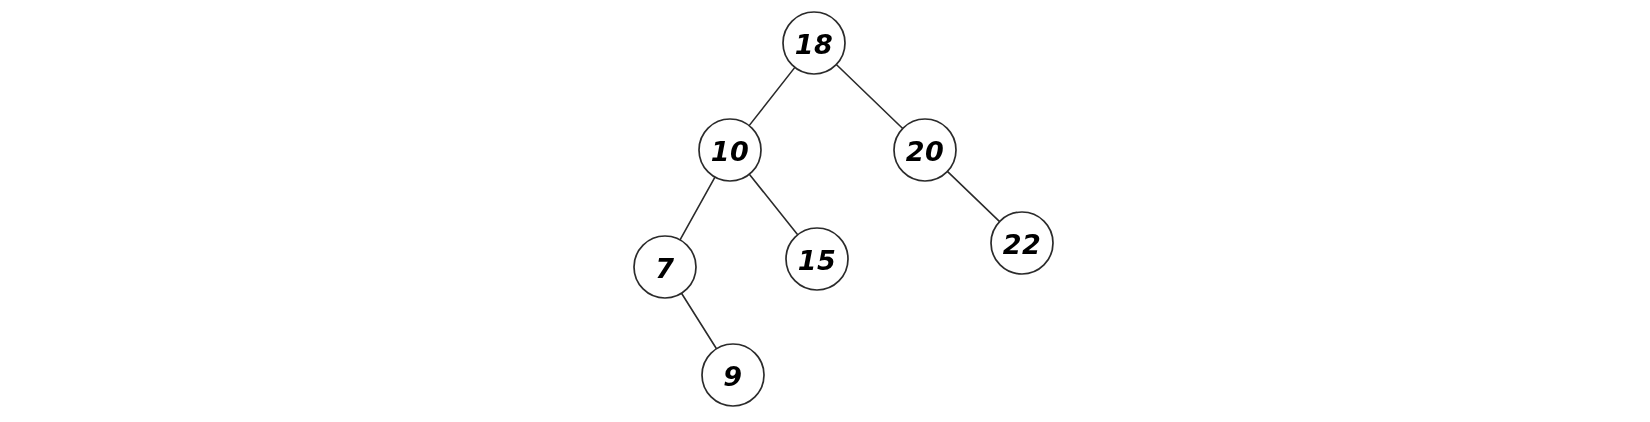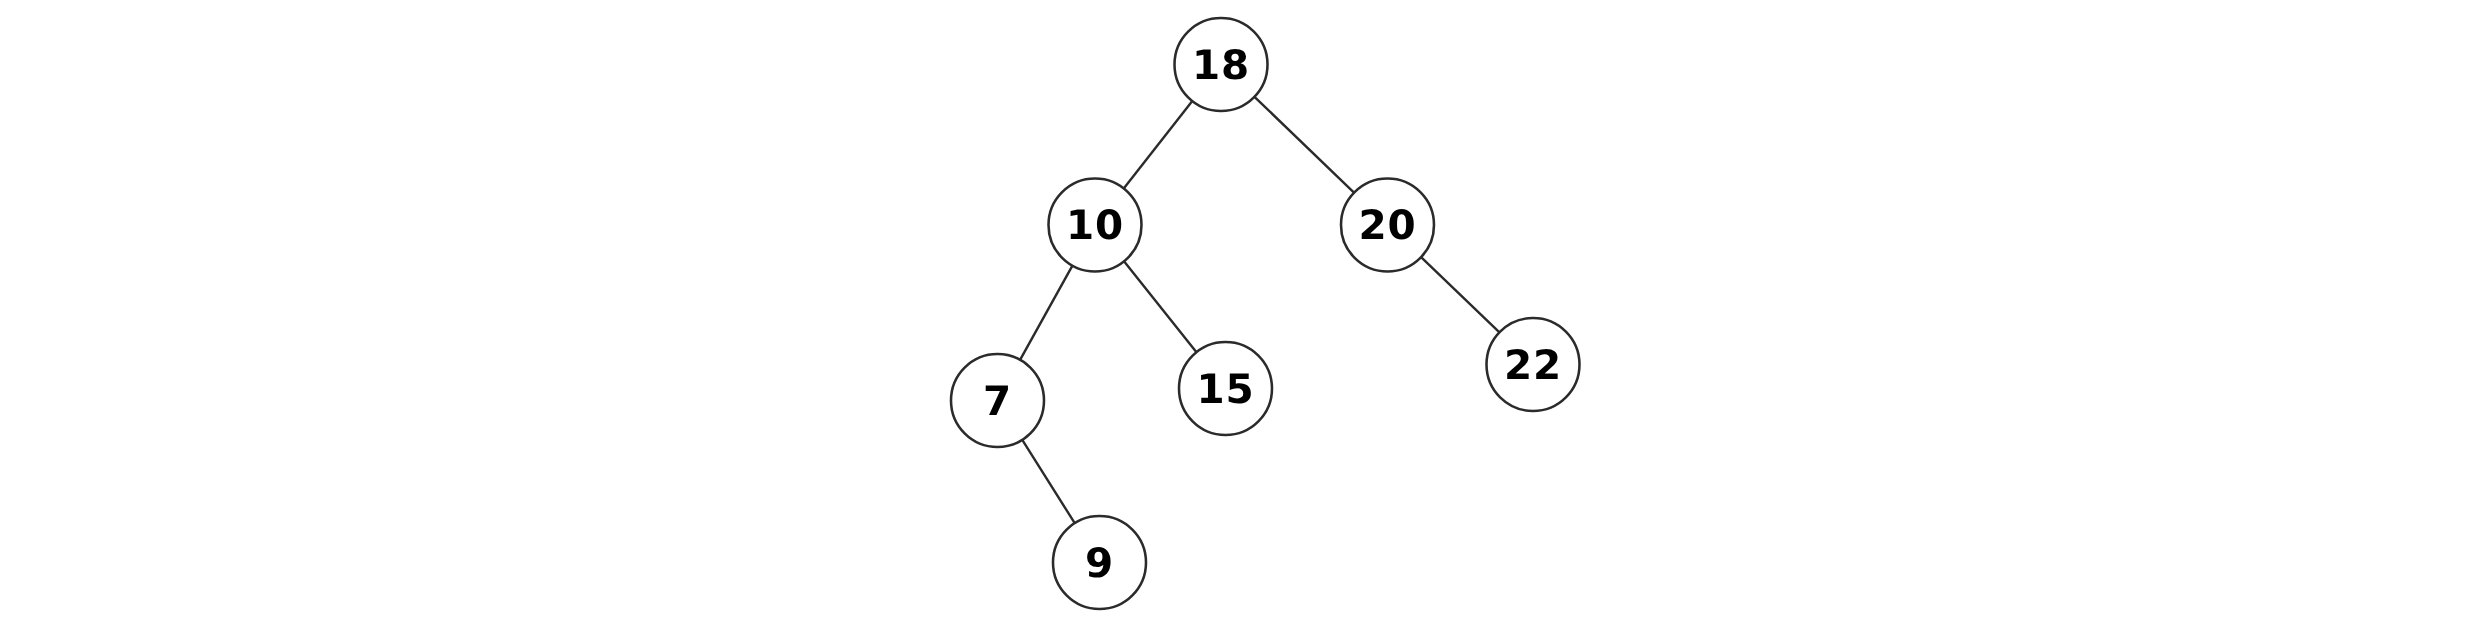--- a/index.html
+++ b/index.html
@@ -7,20 +7,21 @@
     padding: 0;
     background: #ffffff;
   }
   #canvas {
     position: relative;
     width: 1650px;
     height: 422px;
     background: #ffffff;
     overflow: hidden;
     font-family: "DejaVu Sans", "Liberation Sans", sans-serif;
+    font-style: italic;
   }
   #tree-svg {
     position: absolute;
     left: 0;
     top: 0;
     width: 1650px;
     height: 422px;
     display: block;
   }
   .tree-edge {

